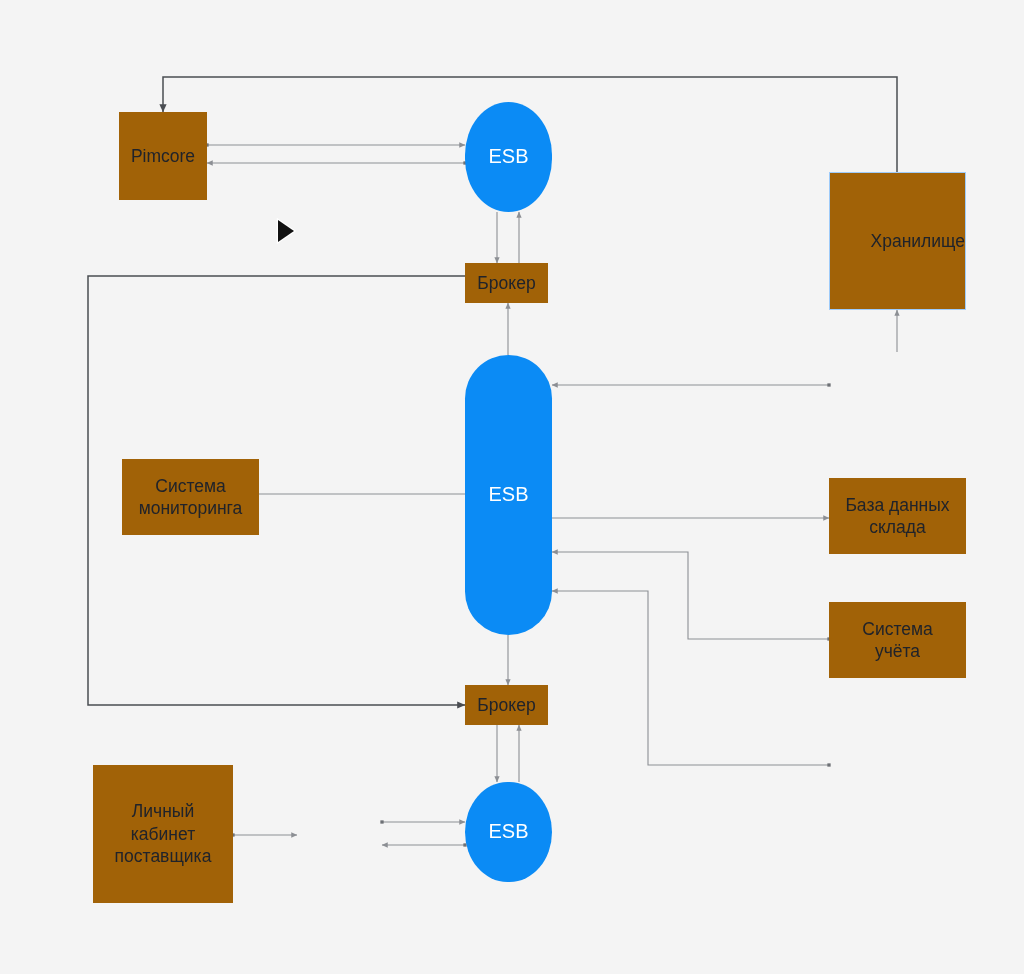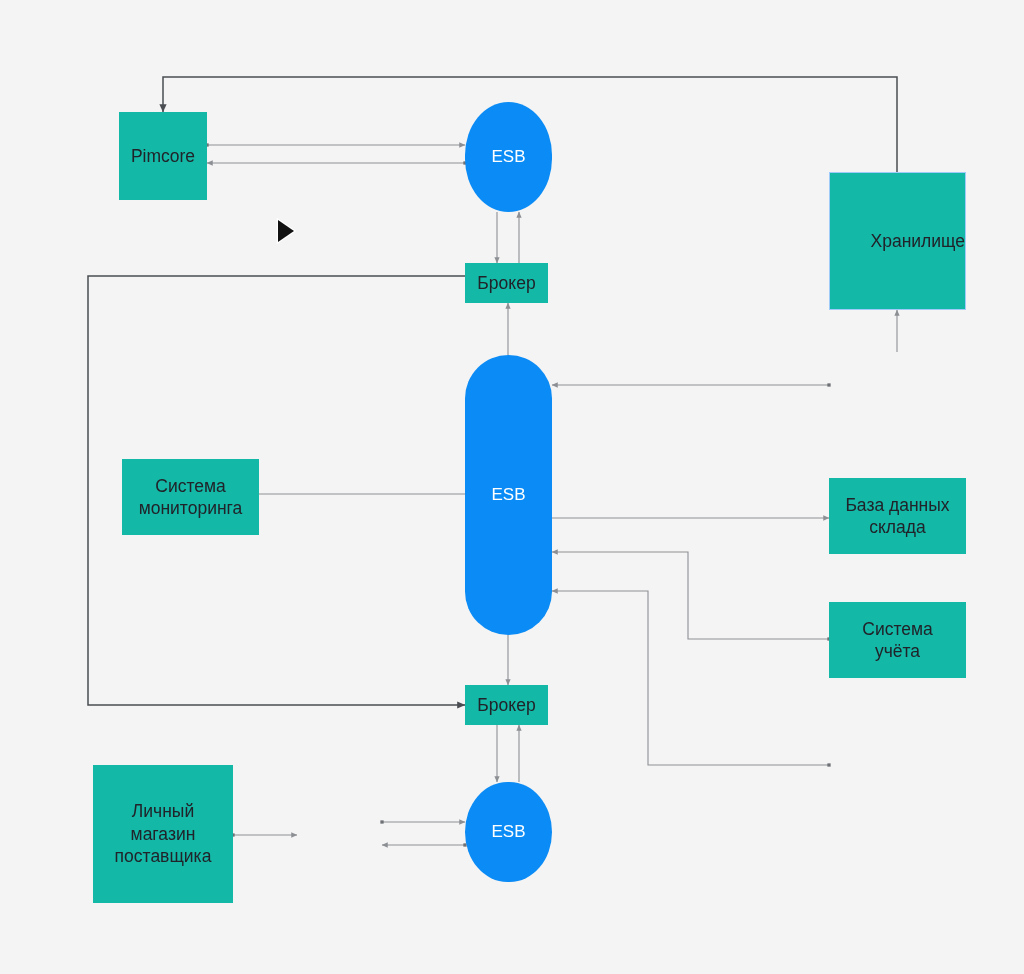--- a/index.html
+++ b/index.html
@@ -15,26 +15,26 @@
   .node{
     position:absolute;
     box-sizing:border-box;
     display:flex;align-items:center;justify-content:center;
     text-align:center;
     line-height:1.28;
     color:#20232a;
     font-size:17.5px;
     z-index:2;
   }
-  .box{background:#14b8a6;}
+  .box{background:#a16207;}
   .box.selected{border:1.6px solid #9ecbfa;}
   .esb{
     background:#0b8bf5;
     color:#ffffff;
-    font-size:17px;
+    font-size:20px;
     text-align:center;
   }
   .esb-top{border-radius:46px/56px;}
   .esb-mid{border-radius:44px;}
   .esb-bot{border-radius:44px/52px;}
 
   .cursor{
     position:absolute;
     z-index:6;
     pointer-events:none;
@@ -121,21 +121,21 @@
     </div>
   <div class="node box" id="n-accounting" style="left: 829px; top: 602px; width: 137px; height: 76px;">
       <span style="white-space: pre-line;">Система
 учёта</span>
     </div>
   <div class="node box" id="n-broker-bot" style="left: 465px; top: 685px; width: 83px; height: 40px;">
       <span style="white-space: pre-line;">Брокер</span>
     </div>
   <div class="node box" id="n-supplier" style="left: 93px; top: 765px; width: 140px; height: 138px;">
       <span style="white-space: pre-line;">Личный
-магазин
+кабинет
 поставщика</span>
     </div>
   <div class="node esb esb-bot" id="n-esb-bot" style="left: 465px; top: 782px; width: 87px; height: 100px; background: rgb(11, 139, 245);">
       <span style="white-space: pre-line;">ESB</span>
     </div>
 
   <svg class="cursor" id="cursor-glyph" width="26" height="30" viewBox="0 0 26 30" xmlns="http://www.w3.org/2000/svg" style="left: 274px; top: 216px;">
     <path d="M4,4 L4,26 L20,15 Z" fill="#111111" stroke="#ffffff" stroke-width="2.4"></path>
     <path d="M4,4 L4,26 L20,15 Z" fill="#111111"></path>
   </svg>

